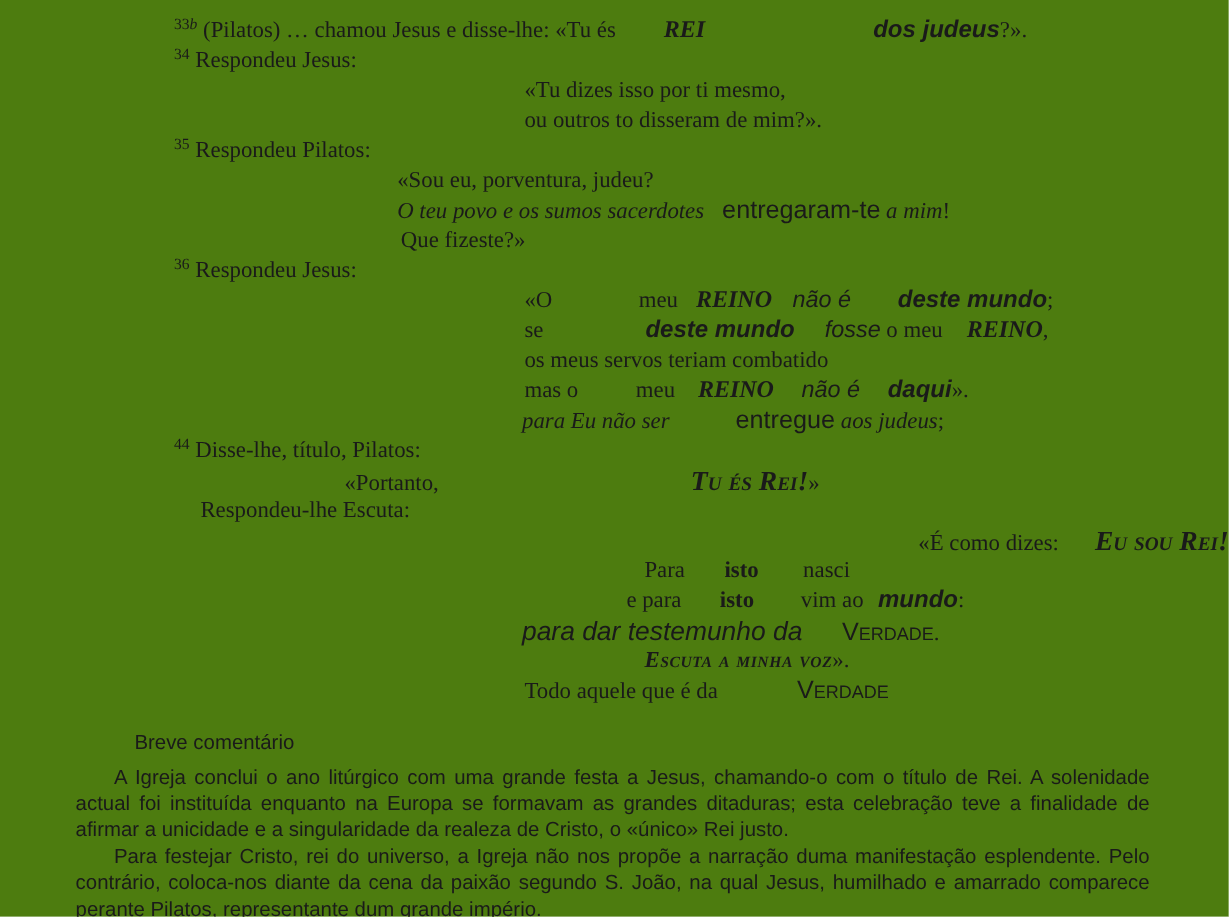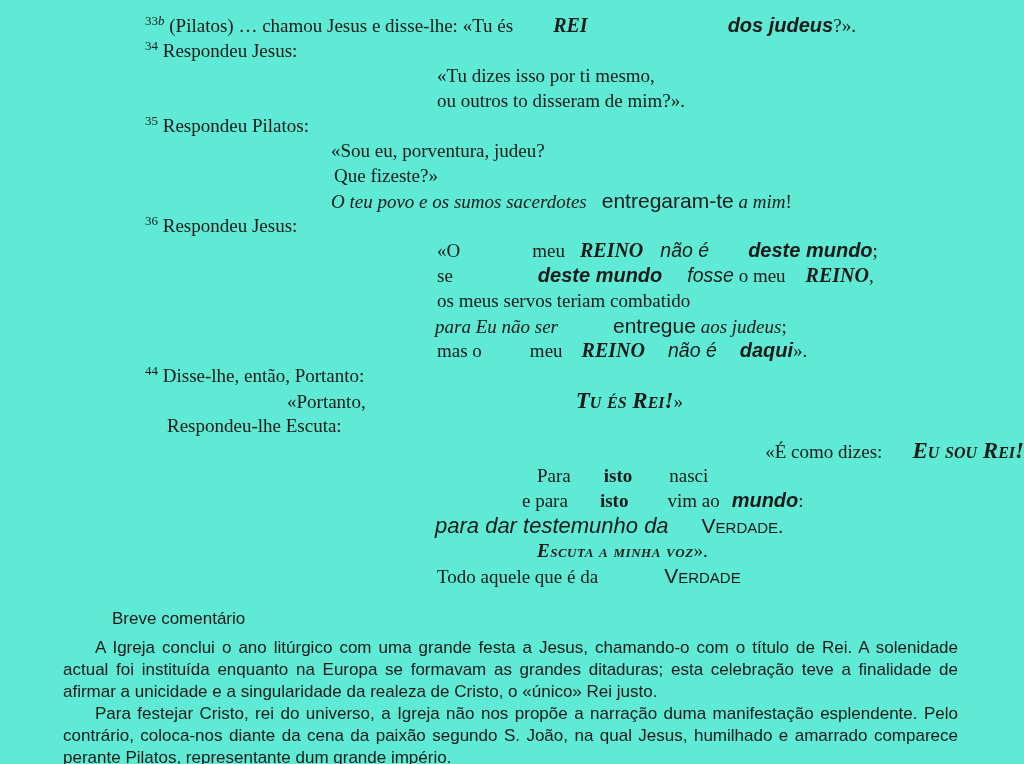--- a/index.html
+++ b/index.html
@@ -4,21 +4,21 @@
 <style>
   html, body {
     margin: 0; padding: 0;
     width: 1024px; height: 764px;
     overflow: hidden;
     background: #ffffff;
   }
   .page {
     position: relative;
     width: 1024px; height: 764px;
-    background: #5eead4;
+    background: #4d7c0f;
     color: #1a1a1a;
   }
   
   .scripture {
     padding-top: 13px;
   }
   .line {
     white-space: pre;
     line-height: 25px;
     height: 25px;
@@ -66,29 +66,29 @@
 
 <div class="page">
 
   <div class="scripture">
       <div class="line" style="padding-left: 145px;"><span class="seg sup">33</span><span class="seg sup-i">b</span><span class="seg r"> (Pilatos) … chamou Jesus e disse-lhe: «Tu és</span><span class="seg bi" style="margin-left: 40px;">REI</span><span class="seg sbi" style="margin-left: 140px;">dos judeus</span><span class="seg r">?».</span></div>
       <div class="line" style="padding-left: 145px;"><span class="seg sup">34</span><span class="seg r"> Respondeu Jesus:</span></div>
       <div class="line" style="padding-left: 437px;"><span class="seg r">«Tu dizes isso por ti mesmo,</span></div>
       <div class="line" style="padding-left: 437px;"><span class="seg r">ou outros to disseram de mim?».</span></div>
       <div class="line" style="padding-left: 145px;"><span class="seg sup">35</span><span class="seg r"> Respondeu Pilatos:</span></div>
       <div class="line" style="padding-left: 331px;"><span class="seg r">«Sou eu, porventura, judeu?</span></div>
+      <div class="line" style="padding-left: 331px;"><span class="seg i">O teu povo e os sumos sacerdotes</span><span class="seg s-lg" style="margin-left: 15px;">entregaram-te</span><span class="seg i"> a mim</span><span class="seg r">!</span></div>
       <div class="line" style="padding-left: 334px;"><span class="seg r">Que fizeste?»</span></div>
-      <div class="line" style="padding-left: 331px;"><span class="seg i">O teu povo e os sumos sacerdotes</span><span class="seg s-lg" style="margin-left: 15px;">entregaram-te</span><span class="seg i"> a mim</span><span class="seg r">!</span></div>
       <div class="line" style="padding-left: 145px;"><span class="seg sup">36</span><span class="seg r"> Respondeu Jesus:</span></div>
       <div class="line" style="padding-left: 437px;"><span class="seg r">«O</span><span class="seg r" style="margin-left: 72px;">meu</span><span class="seg bi" style="margin-left: 15px;">REINO</span><span class="seg si" style="margin-left: 17px;">não é</span><span class="seg sbi" style="margin-left: 39px;">deste mundo</span><span class="seg r">;</span></div>
       <div class="line" style="padding-left: 437px;"><span class="seg r">se</span><span class="seg sbi" style="margin-left: 85px;">deste mundo</span><span class="seg si" style="margin-left: 25px;">fosse</span><span class="seg r"> o meu</span><span class="seg bi" style="margin-left: 20px;">REINO</span><span class="seg r">,</span></div>
       <div class="line" style="padding-left: 437px;"><span class="seg r">os meus servos teriam combatido</span></div>
+      <div class="line" style="padding-left: 437px;"><span class="seg r">mas o</span><span class="seg r" style="margin-left: 48px;">meu</span><span class="seg bi" style="margin-left: 19px;">REINO</span><span class="seg si" style="margin-left: 23px;">não é</span><span class="seg sbi" style="margin-left: 23px;">daqui</span><span class="seg r">».</span></div>
       <div class="line" style="padding-left: 435px;"><span class="seg i">para Eu não ser</span><span class="seg s-lg" style="margin-left: 55px;">entregue</span><span class="seg i"> aos judeus</span><span class="seg r">;</span></div>
-      <div class="line" style="padding-left: 437px;"><span class="seg r">mas o</span><span class="seg r" style="margin-left: 48px;">meu</span><span class="seg bi" style="margin-left: 19px;">REINO</span><span class="seg si" style="margin-left: 23px;">não é</span><span class="seg sbi" style="margin-left: 23px;">daqui</span><span class="seg r">».</span></div>
-      <div class="line" style="padding-left: 145px;"><span class="seg sup">44</span><span class="seg r"> Disse-lhe, então, Portanto:</span></div>
+      <div class="line" style="padding-left: 145px;"><span class="seg sup">44</span><span class="seg r"> Disse-lhe, título, Pilatos:</span></div>
       <div class="line" style="padding-left: 287px;"><span class="seg r">«Portanto,</span><span class="seg sc-bi-lg" style="margin-left: 210px;">Tu és Rei!</span><span class="seg r">»</span></div>
       <div class="line" style="padding-left: 167px;"><span class="seg r">Respondeu-lhe Escuta:</span></div>
       <div class="line" style="padding-left: 437px; text-align: right;"><span class="seg r">«É como dizes:</span><span class="seg sc-bi-lg" style="margin-left: 30px;">Eu sou Rei!</span></div>
       <div class="line" style="padding-left: 537px;"><span class="seg r">Para</span><span class="seg b" style="margin-left: 33px;">isto</span><span class="seg r" style="margin-left: 37px;">nasci</span></div>
       <div class="line" style="padding-left: 522px;"><span class="seg r">e para</span><span class="seg b" style="margin-left: 32px;">isto</span><span class="seg r" style="margin-left: 39px;">vim ao</span><span class="seg sbi" style="margin-left: 12px;">mundo</span><span class="seg r">:</span></div>
       <div class="line" style="padding-left: 435px;"><span class="seg si-lg">para dar testemunho da</span><span class="seg sc-s" style="margin-left: 33px;">Verdade</span><span class="seg r">.</span></div>
       <div class="line" style="padding-left: 537px;"><span class="seg sc-bi">Escuta a minha voz</span><span class="seg r">».</span></div>
       <div class="line" style="padding-left: 437px;"><span class="seg r">Todo aquele que é da</span><span class="seg sc-s" style="margin-left: 66px;">Verdade</span></div>
     </div>
 

